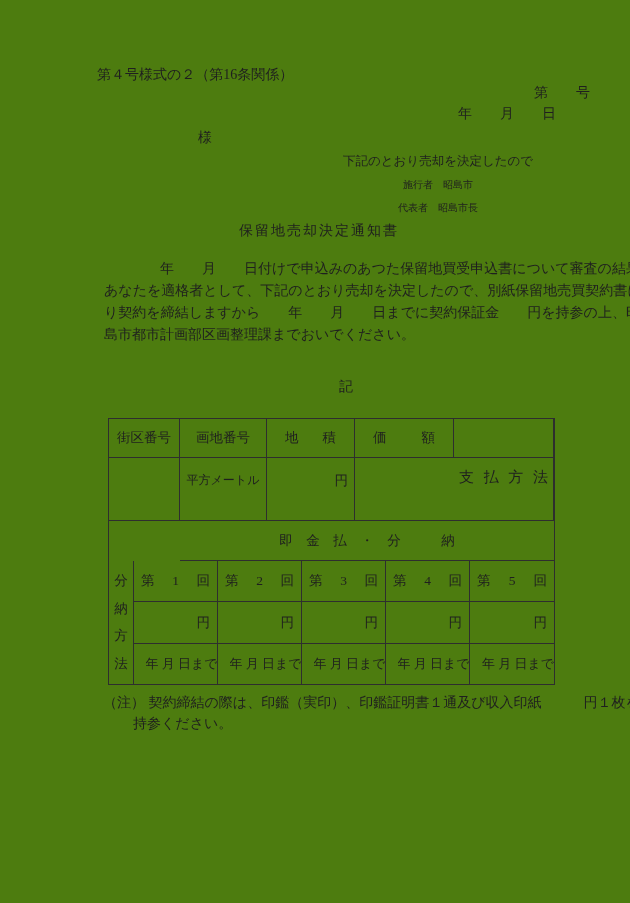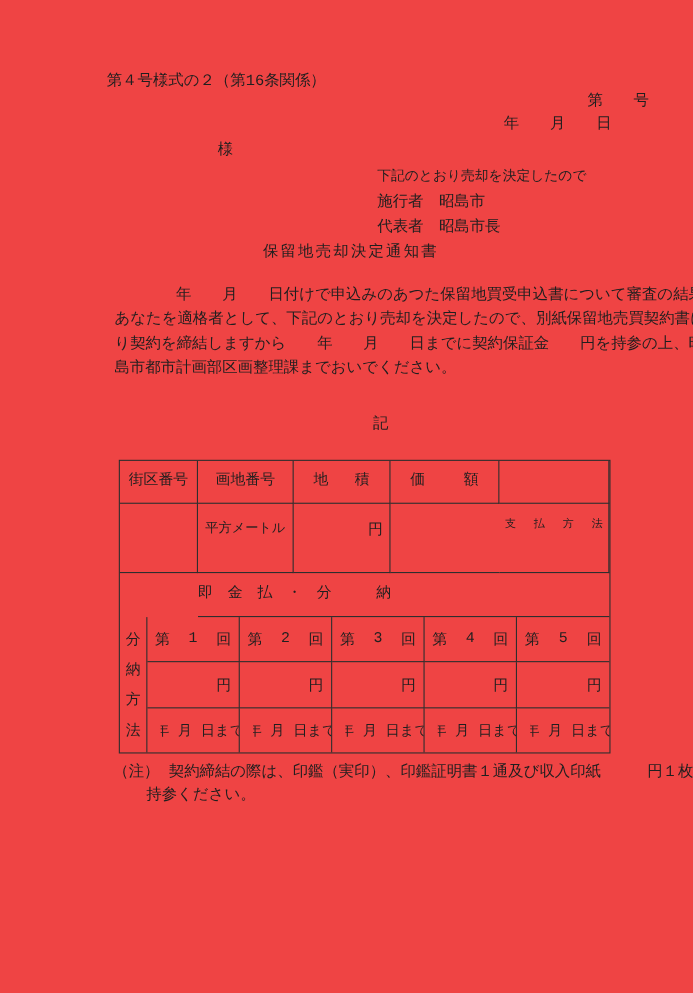--- a/index.html
+++ b/index.html
@@ -1,32 +1,32 @@
 <!DOCTYPE html>
 <html><head>
 <meta charset="utf-8">
 <style>
   html,body { margin:0; padding:0; background:#e8e8e8; }
   .page {
     position:relative; width:630px; height:903px; margin:0 auto;
-    background:#ef4444; color:#1f1f1f;
-    font-family:Liberation Mono, monospace;
+    background:#4d7c0f; color:#1f1f1f;
+    font-family:Liberation Serif, serif;
     font-size:14px; overflow:hidden;
   }
   .abs { position:absolute; line-height:1.25; }
   .pre { white-space:pre; }
 
   .form-number { left:97px; top:66px; }
   .doc-number  { left:492px; top:84px;margin-left:42px; }
   .issue-date  { left:458px; top:105px; }
   .addressee   { left:198px; top:129px; }
 
   .issuer { left:343px; top:150px; }
   .issuer .proj { font-size:12.5px; line-height:23px; }
-  .issuer .ln   { font-size:14px; line-height:23px; }
+  .issuer .ln   { font-size:10px; line-height:23px;text-align:center; }
 
   .doc-title { left:239px; top:222px; letter-spacing:2px; }
 
   .body-par { left:104px; top:258px; width:492px; }
   .body-par .bl { line-height:22px; white-space:pre; }
 
   .ki { left:339px; top:378px; }
 
   
   .tbl { position:absolute; left:108px; top:418px; width:447px;
@@ -37,22 +37,22 @@
                 grid-template-rows:41px 42px 40px; }
   .cell { border-right:1px solid #2e2e2e; border-bottom:1px solid #2e2e2e;
           box-sizing:border-box; overflow:hidden; }
   .nbr { border-right:none; }
   .nbb { border-bottom:none; }
 
   .th  { line-height:38px; text-align:center; font-size:13.5px; white-space:pre; }
   .thj { text-align:justify; -moz-text-align-last:justify; text-align-last:justify;
          padding:0 18px; }
   .pay-label { line-height:39px; text-align:justify; -moz-text-align-last:justify;
-               text-align-last:justify; padding:0 5px; font-size:10px; }
-  .pay-opts  { line-height:39px; white-space:pre; font-size:13.5px; }
+               text-align-last:justify; padding:0 5px; font-size:15px; }
+  .pay-opts  { line-height:39px; text-align:center; white-space:pre; font-size:13.5px; }
 
   .unit-area { text-align:center; padding-top:14px; font-size:12px; }
   .unit-price{ text-align:right; padding-right:6px; padding-top:14px; font-size:13.5px; }
 
   .vlabel { display:flex; flex-direction:column; align-items:center;
             justify-content:space-evenly; font-size:13.5px; padding:2px 0; }
   .round  { display:flex; align-items:center; justify-content:space-between;
             padding:0 7px; font-size:13.5px; }
   .yen    { display:flex; align-items:center; justify-content:flex-end;
             padding-right:7px; font-size:13.5px; }

